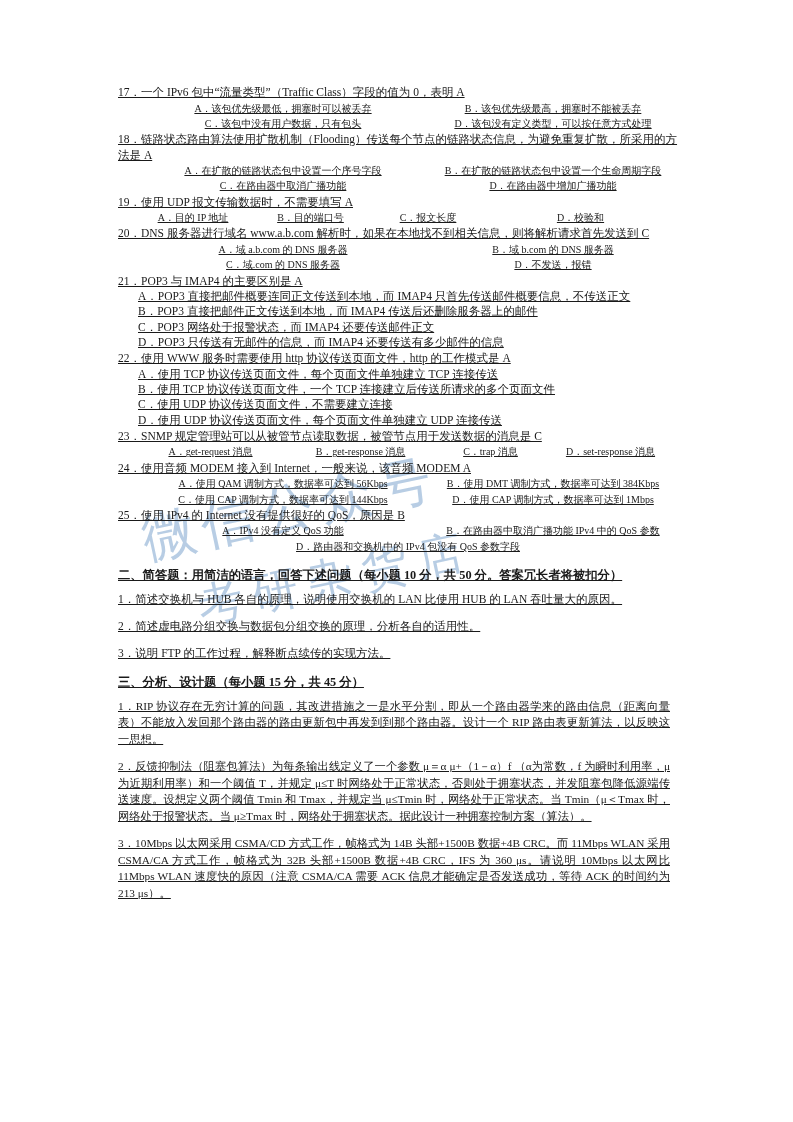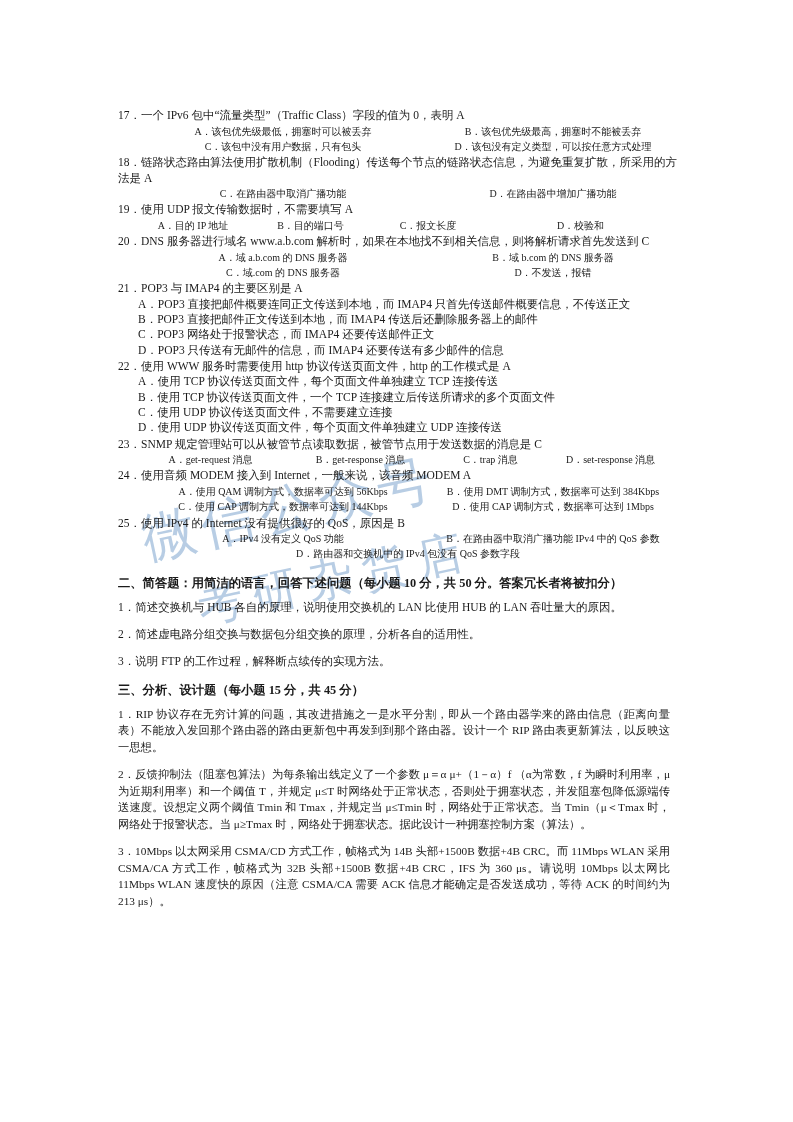--- a/index.html
+++ b/index.html
@@ -14,22 +14,23 @@
   }
   .page{
     position:absolute;
     left:0; top:0;
     width:793px; height:1122px;
     padding:0;
   }
   .content{
     position:absolute;
     left:118px;
-    top:108px;
+    top:85px;
     width:560px;
+    text-decoration:underline;
   }
   .q{
     margin:0 0 1px 0;
     font-size:11.5px;
     line-height:15.5px;
   }
   .qhead{
     text-indent:0;
     padding-left:0;
   }
@@ -115,20 +116,24 @@
             <span class="o1">C．该包中没有用户数据，只有包头</span>
             <span class="o2">D．该包没有定义类型，可以按任意方式处理</span>
           </div>
       </div>
     </div>
 
     <div class="q">
       <div class="qhead"><span>18．</span><span>链路状态路由算法使用扩散机制（Flooding）传送每个节点的链路状态信息，为避免重复扩散，所采用的方法是 A</span></div>
       <div class="opts">
         <div class="optrow">
+            <span class="o1">A．在扩散的链路状态包中设置一个序号字段</span>
+            <span class="o2">B．在扩散的链路状态包中设置一个生命周期字段</span>
+          </div>
+        <div class="optrow">
             <span class="o1">C．在路由器中取消广播功能</span>
             <span class="o2">D．在路由器中增加广播功能</span>
           </div>
       </div>
     </div>
 
     <div class="q">
       <div class="qhead"><span>19．</span><span>使用 UDP 报文传输数据时，不需要填写 A</span></div>
       <div class="opts">
         <div class="optrow">

